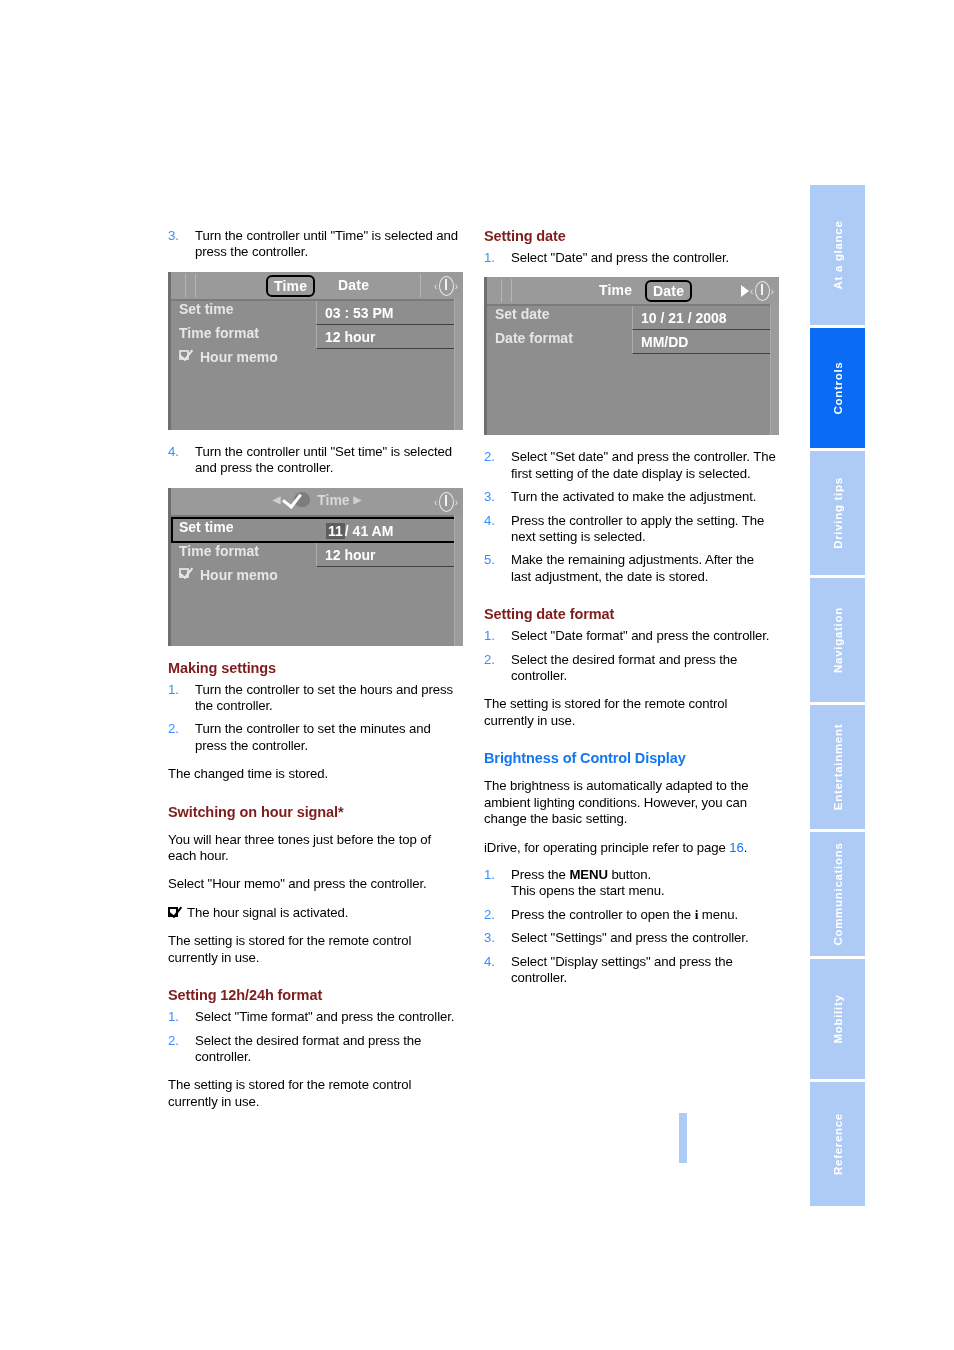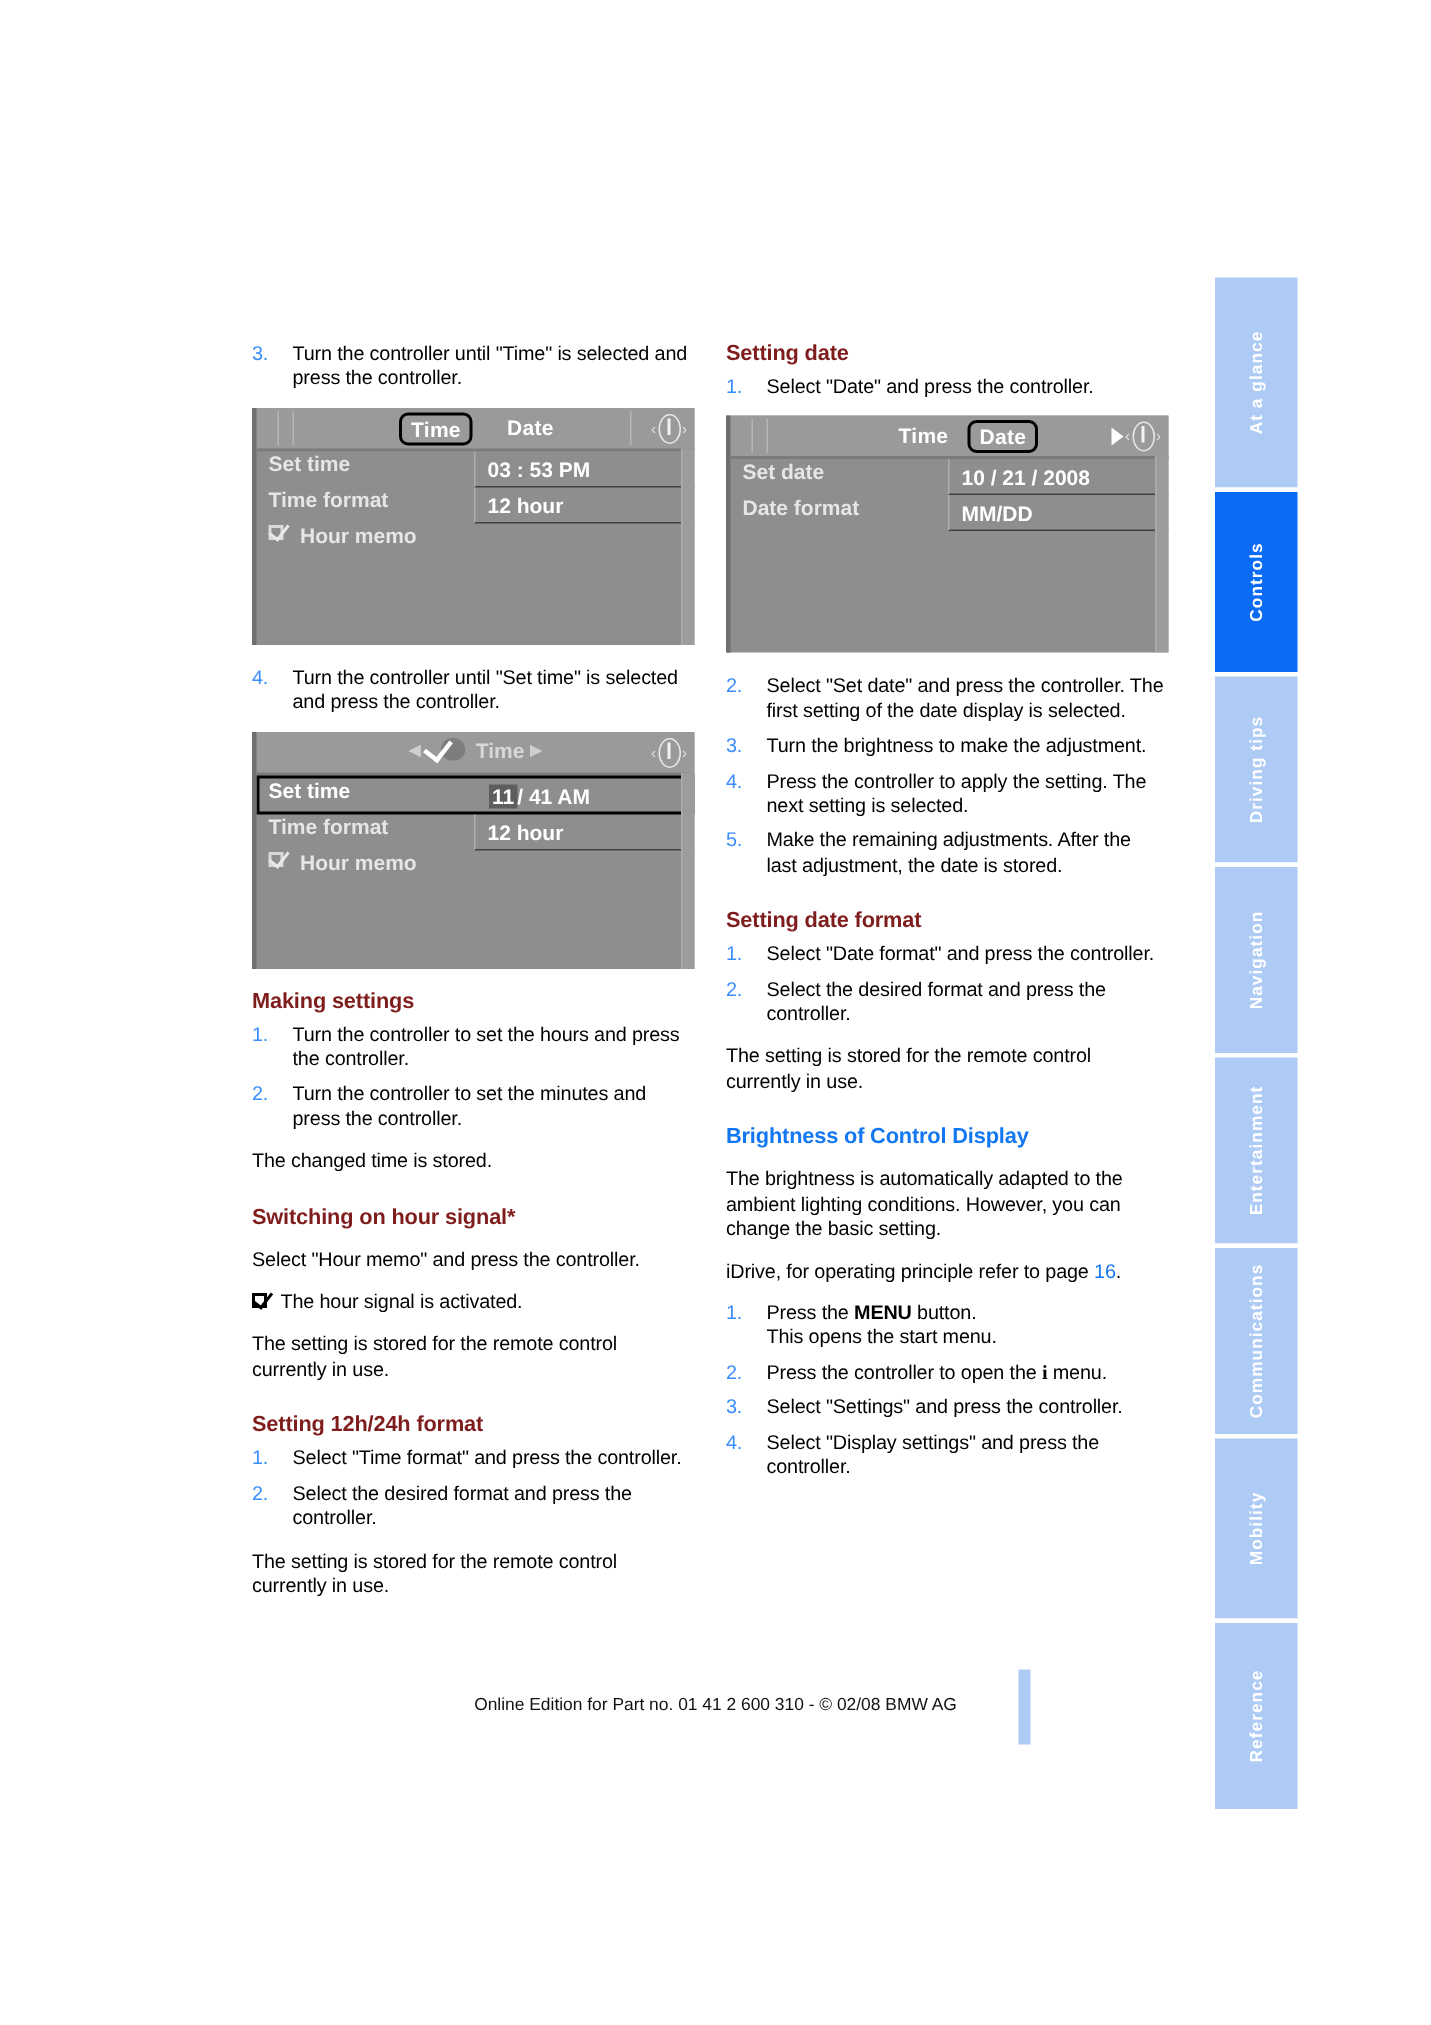--- a/index.html
+++ b/index.html
@@ -521,20 +521,21 @@
       <li>
         <span class="num">2.</span>
         <span>Turn the controller to set the minutes and press the controller.</span>
       </li>
     </ol>
     <p class="body">The changed time is stored.</p>
 
     <div class="spacer-sm"></div>
 
     <h2 class="section">Switching on hour signal*</h2>
+    <p class="body">You will hear three tones just before the top of each hour.</p>
     <p class="body" style="margin-bottom:0;">Select "Hour memo" and press the controller.</p>
     <p class="body">
       <span class="cbx-inline">
         <span class="box"></span>
         <span class="tick"></span>
       </span><span>The hour signal is activated.</span>
     </p>
     <p class="body">The setting is stored for the remote control currently in use.</p>
 
     <div class="spacer-sm"></div>
@@ -595,21 +596,21 @@
       <div class="shot-id">&nbsp;</div>
     </div>
 
     <ol class="steps">
       <li>
         <span class="num">2.</span>
         <span>Select "Set date" and press the controller. The first setting of the date display is selected.</span>
       </li>
       <li>
         <span class="num">3.</span>
-        <span>Turn the brightness to make the adjustment.</span>
+        <span>Turn the activated to make the adjustment.</span>
       </li>
       <li>
         <span class="num">4.</span>
         <span>Press the controller to apply the setting. The next setting is selected.</span>
       </li>
       <li>
         <span class="num">5.</span>
         <span>Make the remaining adjustments. After the last adjustment, the date is stored.</span>
       </li>
     </ol>
@@ -650,15 +651,14 @@
         <span>Select "Settings" and press the controller.</span>
       </li>
       <li>
         <span class="num">4.</span>
         <span>Select "Display settings" and press the controller.</span>
       </li>
     </ol>
   </div>
 
   <div class="page-accent"></div>
-  <div class="footer-line">Online Edition for Part no. 01 41 2 600 310 - © 02/08 BMW AG</div>
 
 </div>
 
 </body></html>

